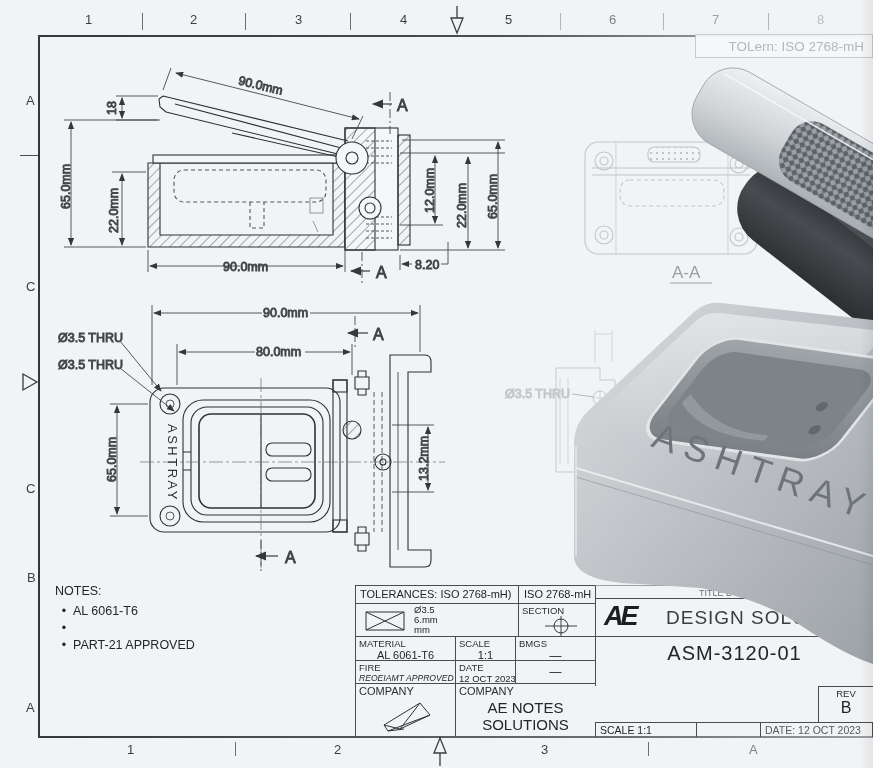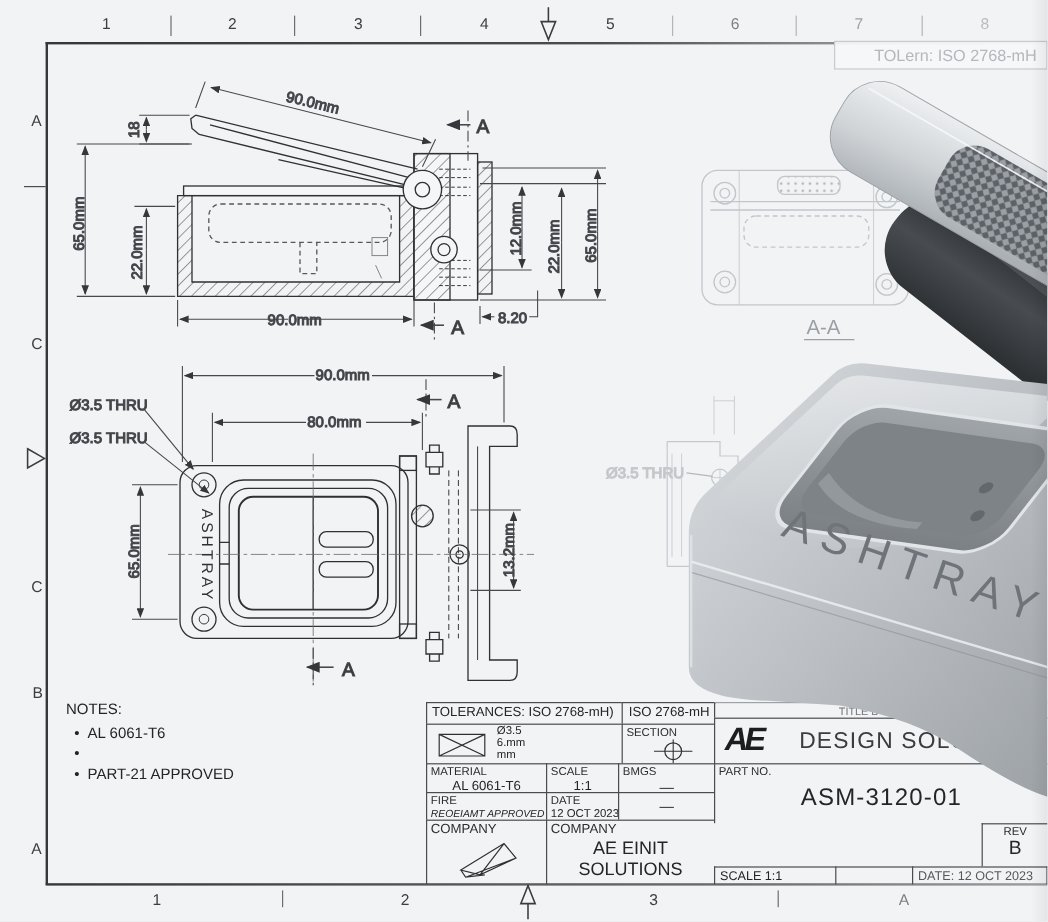--- a/index.html
+++ b/index.html
@@ -339,34 +339,33 @@
     </div>
     <div class="cell" style="left:0;top:98px;width:100px;height:54px;">
       <div class="lbl" style="font-size:11px;">COMPANY</div>
       <svg width="60" height="34" style="position:absolute;left:22px;top:15px">
         <path d="M6,26 L42,4 L52,16 L22,30 Z M6,26 L10,32 L26,30 M42,4 L22,30 M10,32 L52,16" stroke="#2f3134" fill="none" stroke-width="1"></path>
       </svg>
     </div>
     <div class="cell" style="left:100px;top:98px;width:140px;height:54px;">
       <div class="lbl" style="font-size:11px;">COMPANY</div>
       <div style="text-align:center;font-size:15px;line-height:17px;margin-top:2px;">
-        <div>AE EINIT</div>
+        <div>AE NOTES</div>
         <div>SOLUTIONS</div>
       </div>
     </div>
 
     <div class="cell" style="left:240px;top:0;width:278px;height:13px;border-top-color:#9ea2a6;">
       <div style="font-size:9px;color:#6f7377;position:absolute;left:103px;top:2px;">TITLE B</div>
     </div>
     <div class="cell noleft" style="left:240px;top:13px;width:278px;height:38px;border-left:1px solid #4a4d50;">
       <span style="position:absolute;left:8px;top:2px;font-size:27px;font-weight:900;letter-spacing:-3px;font-style:italic;color:#1b1d1f;">AE</span>
       <span style="position:absolute;left:70px;top:8px;font-size:19px;letter-spacing:1px;color:#3a3d40;">DESIGN SOLU</span>
     </div>
     <div class="cell" style="left:240px;top:51px;width:278px;height:50px;">
-      <div class="lbl">PART NO.</div>
       <div class="val-c" style="font-size:20px;margin-top:5px;letter-spacing:1px;">ASM-3120-01</div>
     </div>
     <div class="cell" style="left:463px;top:101px;width:55px;height:36px;">
       <div class="lbl val-c" style="padding-left:0;">REV</div>
       <div class="val-c" style="font-size:16px;">B</div>
     </div>
     <div class="cell" style="left:240px;top:137px;width:101px;height:15px;">
       <div style="font-size:10.5px;padding:1px 0 0 4px;">SCALE 1:1</div>
     </div>
     <div class="cell" style="left:341px;top:137px;width:64px;height:15px;"></div>

